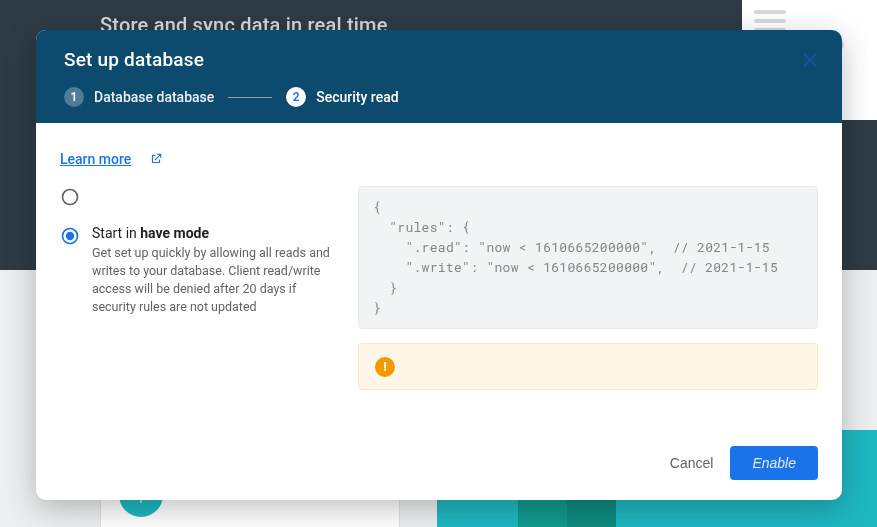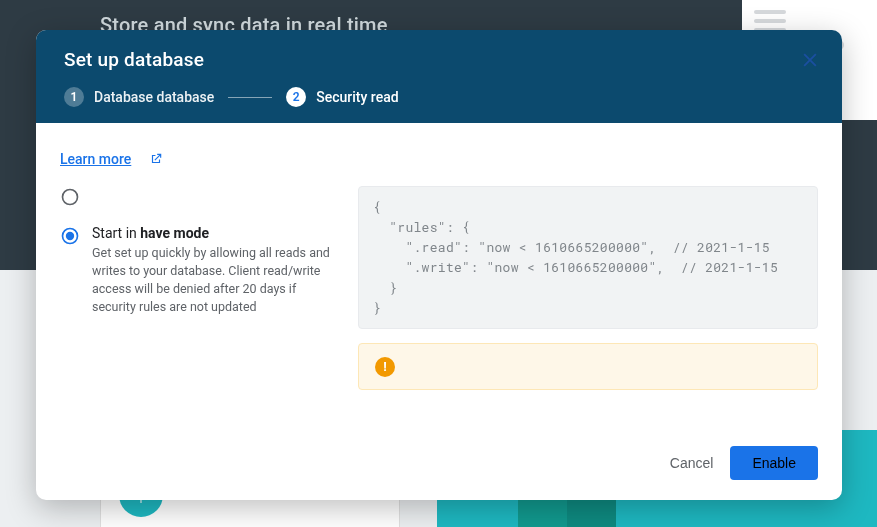--- a/index.html
+++ b/index.html
@@ -56,21 +56,21 @@
   .opt-desc { font-size:12.5px; color:#5f6368; margin-top:3px; line-height:1.45; }
 
   .right-col { flex:1; }
   .code-box { background:#f1f3f4; border:1px solid #e8eaed; border-radius:4px; padding:10px 14px; font-family: "Roboto Mono", Consolas, monospace; font-size:13px; color:#80868b; white-space:pre; line-height:1.55; letter-spacing:.3px;}
   .warning { margin-top:14px; background:#fef7e8; border:1px solid #fde7b6; border-radius:4px; padding:12px 16px; display:flex; gap:12px; }
   .warn-icon { width:20px; height:20px; border-radius:50%; background:#f29900; color:#fff; display:flex; align-items:center; justify-content:center; font-weight:700; font-size:13px; flex-shrink:0; margin-top:1px;}
   .warn-text { color:#d54a1d; font-size:14px; line-height:1.5; }
 
   .dlg-footer { padding: 12px 24px 20px; display:flex; justify-content:flex-end; gap:13px; align-items:center; }
   .btn-cancel { color:#5f6368; font-size:14px; font-weight:500; cursor:pointer; background:none; border:none; padding:8px 4px;}
-  .btn-primary { background:#1a73e8; color:#000000; font-size:14px; font-weight:500; border:none; border-radius:4px; padding:9px 22px; cursor:pointer; }
+  .btn-primary { background:#1a73e8; color:#e5e5e5; font-size:14px; font-weight:500; border:none; border-radius:4px; padding:9px 22px; cursor:pointer;font-style:italic; }
 </style>
 </head>
 <body>
 
 <div class="bg-top"></div>
 <div class="bg-title">Store and sync data in real time</div>
 <div class="bg-panel">
   <div class="bar"></div>
     <div class="bar"></div>
     <div class="bar"></div>

